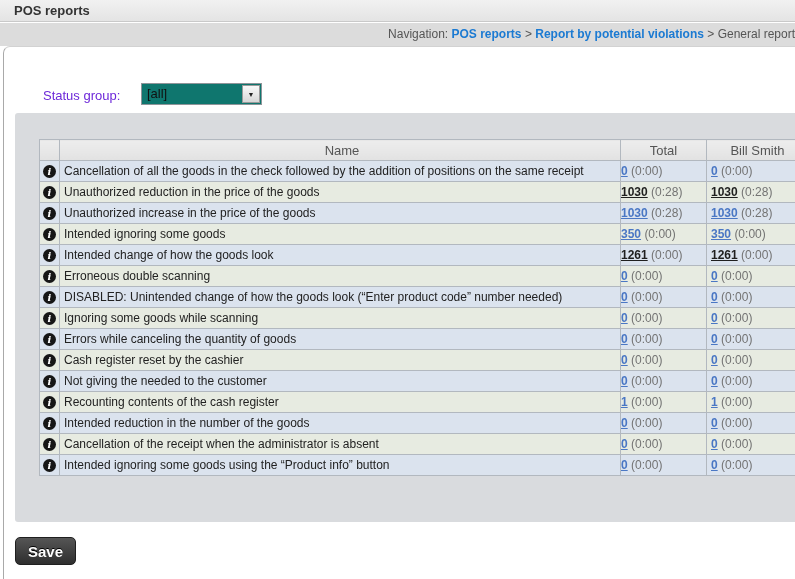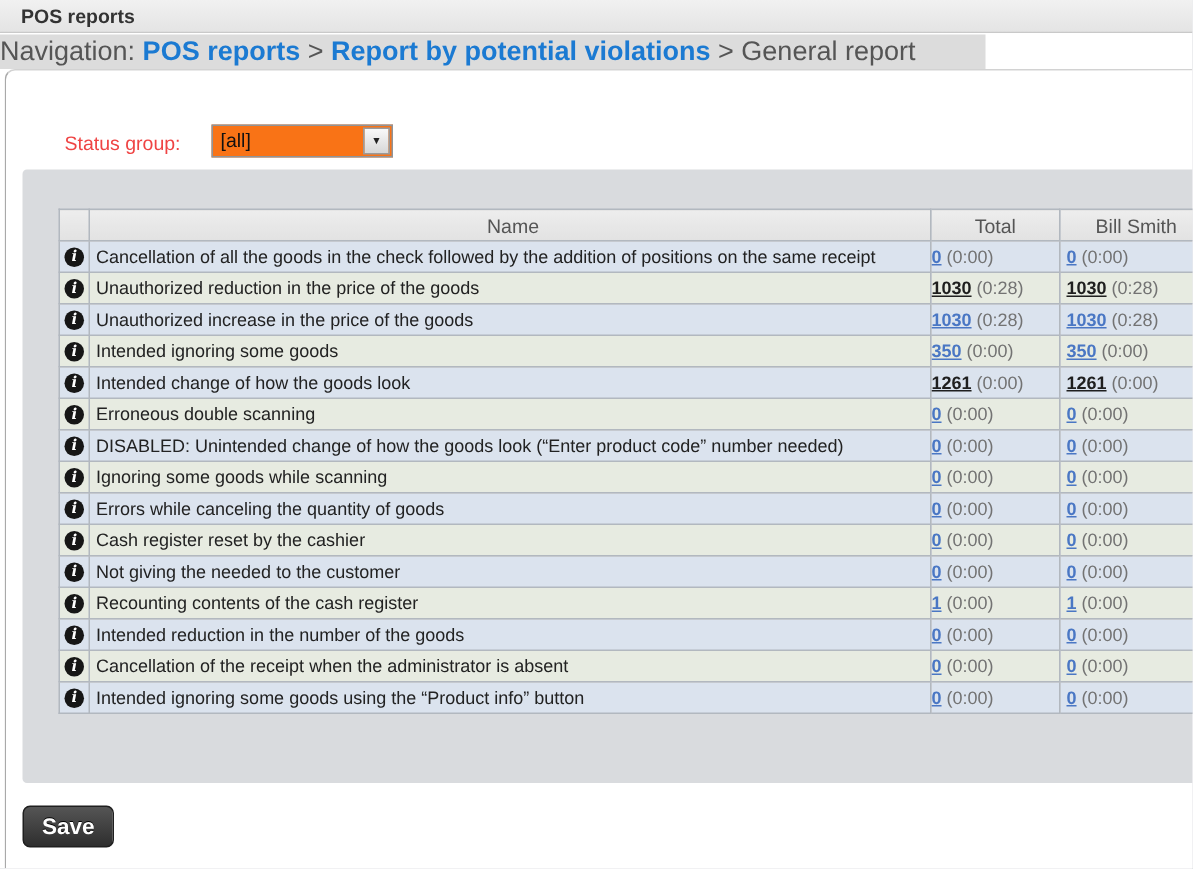--- a/index.html
+++ b/index.html
@@ -16,45 +16,45 @@
   .titlebar {
     position:absolute; left:0; top:0; width:795px; height:22px;
     background:linear-gradient(var(--titlebar-bg), #e4e4e4);
     border-bottom:1px solid #c9c9c9;
     line-height:22px; padding-left:14px;
     font-size:13px; font-weight:bold; color:#333;
   }
 
   
   .navbar {
-    position:absolute; left:0; top:23px; width:657px; height:23px;
+    position:absolute; left:0; top:23px; width:795px; height:23px;
     background:var(--navbar-bg);
-    text-align:left; line-height:23px;
-    font-size:18px; color:#555;
+    text-align:right; line-height:23px;
+    font-size:12px; color:#555;
   }
   .nav-link { color:var(--link-blue); font-weight:bold; text-decoration:none; cursor:pointer; }
   .nav-sep, .nav-prefix, .nav-current { color:#555; }
 
   
   .content {
     position:absolute; left:3px; top:46px; right:0; bottom:0;
     background:#fff;
     border-left:1px solid #a9a9a9;
     border-top:1px solid #d2d2d2;
     border-top-left-radius:7px;
   }
 
   
   .filter-label {
     position:absolute; left:39px; top:41px;
-    font-size:13px; color:#ef4444;
+    font-size:13px; color:#6d28d9;
   }
   .combo {
     position:absolute; left:137px; top:36px; width:121px; height:22px;
-    background:#f97316; border:1px solid #8f9499; cursor:pointer;
+    background:#0f766e; border:1px solid #8f9499; cursor:pointer;
   }
   .combo-value {
     position:absolute; left:5px; top:0; line-height:20px; font-size:13px; color:#111;
   }
   .combo-btn {
     position:absolute; right:1px; top:1px; bottom:1px; width:18px;
     background:linear-gradient(#f9f9f9,#d7d7d7);
     border:1px solid #9a9a9a;
     display:flex; align-items:center; justify-content:center;
     font-size:7px; color:#222;

